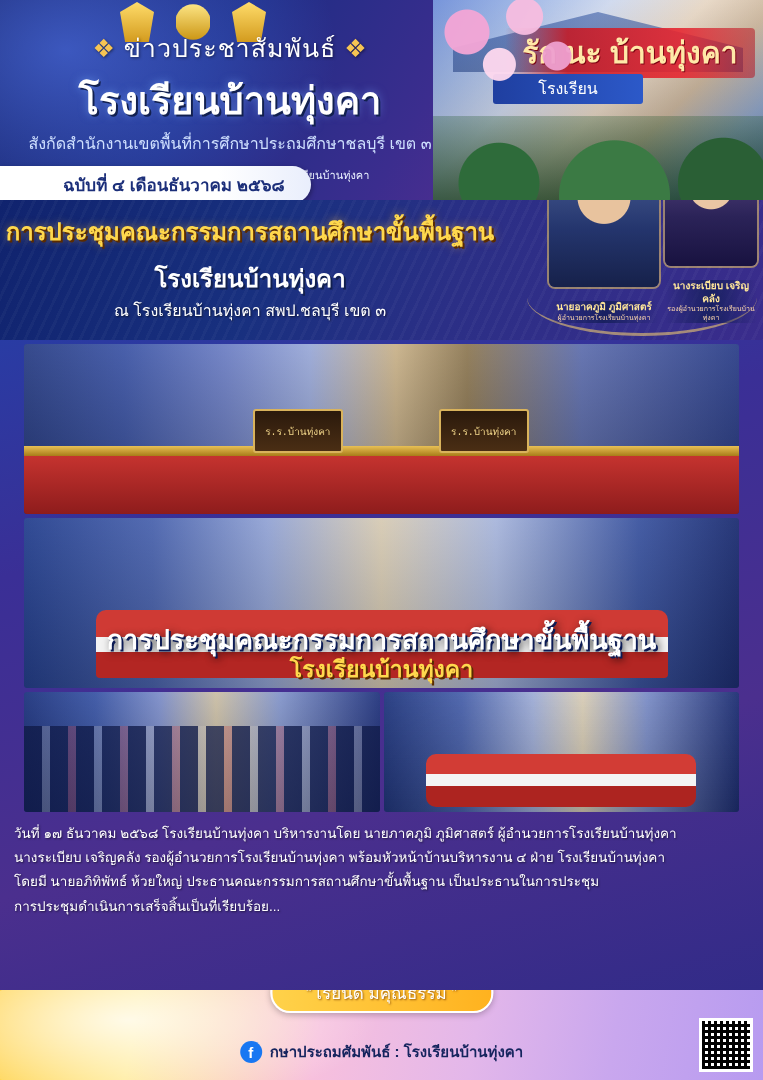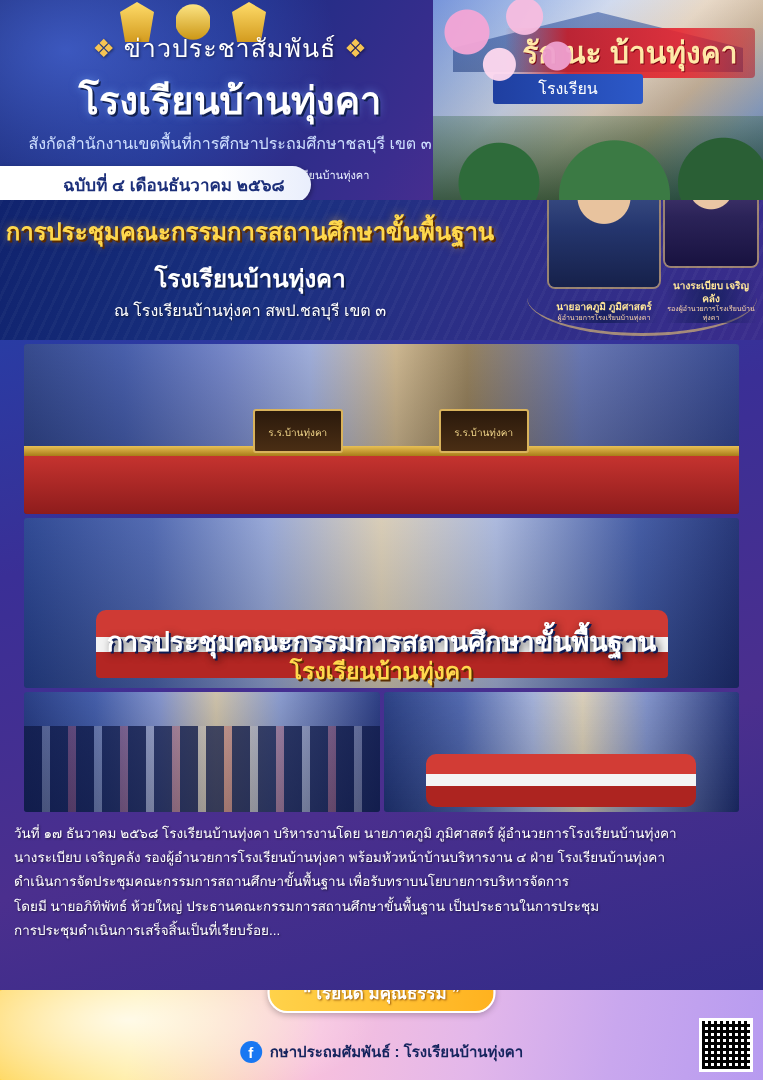--- a/index.html
+++ b/index.html
@@ -151,21 +151,21 @@
   }
   .prole{ color:#ffd9ae; font-size:7px; display:block; font-weight:normal; }
   .laurel{
     position:absolute; right:6px; bottom:4px; width:230px; height:60px;
     border-bottom: 3px solid rgba(255,215,110,.55);
     border-radius: 0 0 120px 120px / 0 0 40px 40px;
     z-index:2;
   }
 
   
-  .photos{ padding:4px 24px 0; }
+  .photos{ padding:4px 24px 0;font-family:Liberation Mono, monospace; }
   .photo-row{ display:flex; gap:4px; margin-bottom:4px; }
   .photo{
     position:relative; border-radius:3px; overflow:hidden;
     background:#123; flex:1 1 0;
   }
   .ph1{
     height:170px;
     background:
       linear-gradient(180deg, rgba(255,255,255,.06), rgba(0,0,0,.25)),
       linear-gradient(90deg,#2a3f86 0%, #3e56a6 14%, #6d7fc4 28%, #9aa9d8 40%, #c9b28a 52%, #8f7a55 62%, #5f6fae 78%, #2c3f89 100%);
@@ -244,21 +244,21 @@
     content:""; position:absolute; left:-40px; top:-30px; width:420px; height:150px;
     border-radius:50%;
     background: radial-gradient(ellipse at 40% 40%, rgba(255,255,255,.8), rgba(255,255,255,0) 70%);
   }
   .motto{
     position:absolute; left:50%; transform:translateX(-50%); top:-18px;
     background: linear-gradient(90deg,#ffd24a,#ffb21f);
     border:2px solid #ffffff;
     border-radius:20px;
     padding:5px 34px;
-    color:#ffffff; font-size:17px; font-weight:bold;
+    color:#ffffff; font-size:17px; font-weight:normal;
     text-shadow: 1px 1px 2px rgba(120,60,0,.8);
     box-shadow: 0 2px 6px rgba(0,0,0,.25);
     white-space:nowrap;
   }
   .fb-line{
     position:absolute; left:50%; transform:translateX(-50%); bottom:16px;
     display:flex; align-items:center; gap:8px;
     color:#15245e; font-size:15px; font-weight:bold;
   }
   .fb-ic{
@@ -370,21 +370,20 @@
       </div>
       <div class="photo ph4">
         <div class="utable"></div>
       </div>
     </div>
   </div>
 
   <div class="body-text">
     <p>วันที่ ๑๗ ธันวาคม ๒๕๖๘ โรงเรียนบ้านทุ่งคา บริหารงานโดย นายภาคภูมิ ภูมิศาสตร์ ผู้อำนวยการโรงเรียนบ้านทุ่งคา</p>
     <p>นางระเบียบ เจริญคลัง รองผู้อำนวยการโรงเรียนบ้านทุ่งคา พร้อมหัวหน้าบ้านบริหารงาน ๔ ฝ่าย โรงเรียนบ้านทุ่งคา</p>
-    <p>ดำเนินการจัดประชุมคณะกรรมการสถานศึกษาขั้นพื้นฐาน เพื่อรับทราบนโยบายการบริหารจัดการ</p>
     <p>โดยมี นายอภิทิพัทธ์ ห้วยใหญ่ ประธานคณะกรรมการสถานศึกษาขั้นพื้นฐาน เป็นประธานในการประชุม</p>
     <p>การประชุมดำเนินการเสร็จสิ้นเป็นที่เรียบร้อย...</p>
   </div>
 
   <div class="footer">
     <div class="motto">“ เรียนดี มีคุณธรรม ”</div>
     <div class="fb-line">
       <span class="fb-ic">f</span>
       <span>กษาประถมศัมพันธ์ : โรงเรียนบ้านทุ่งคา</span>
     </div>

